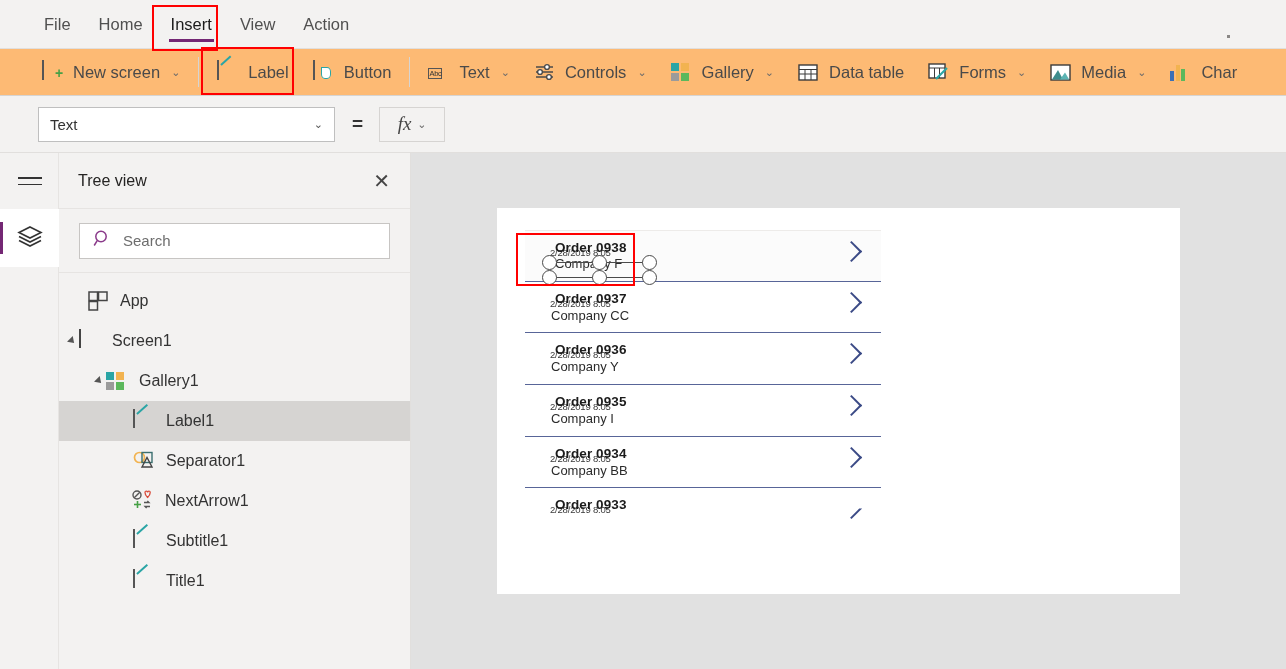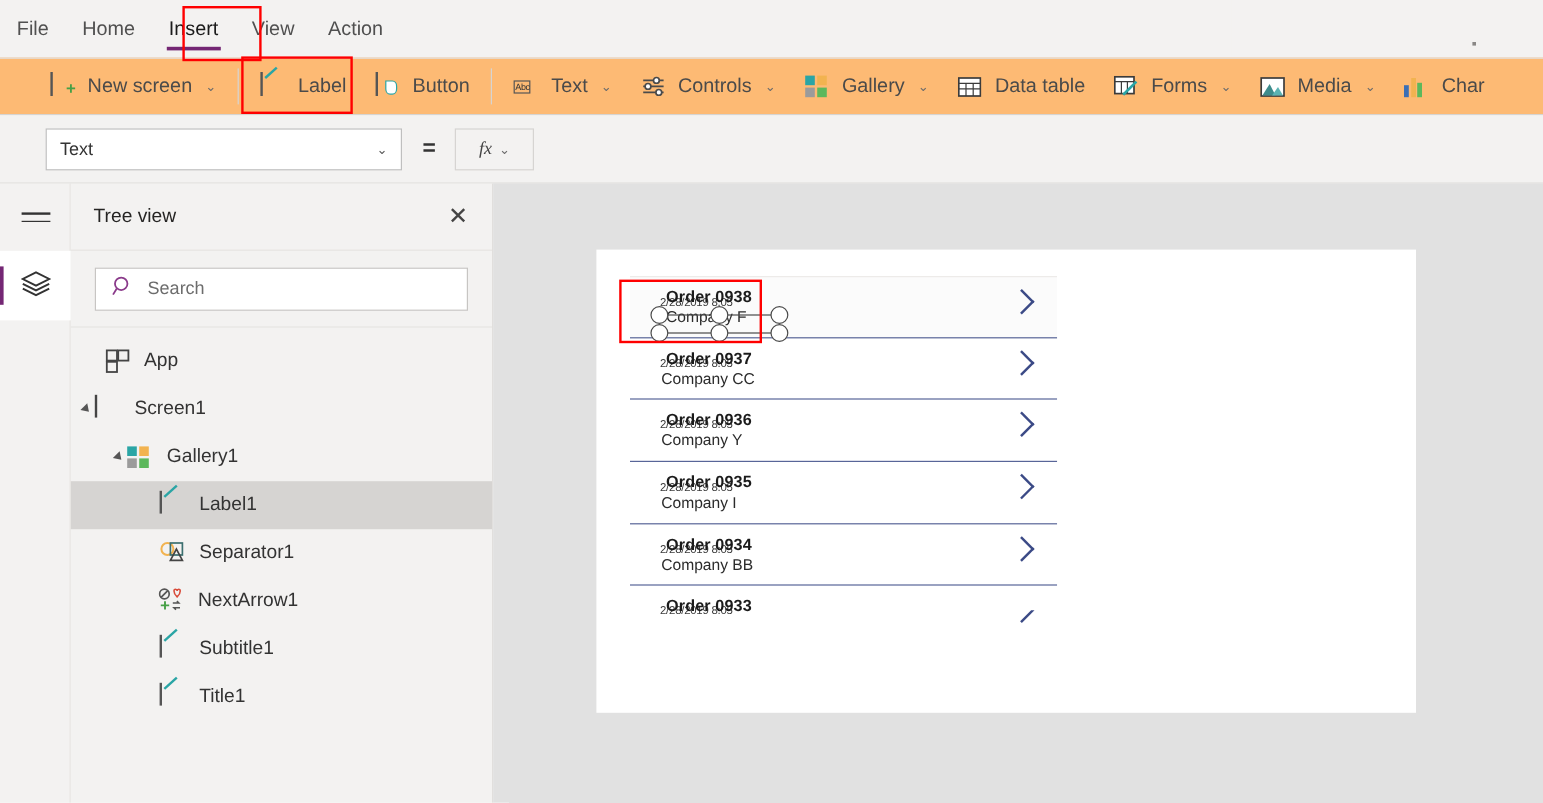--- a/index.html
+++ b/index.html
@@ -8,21 +8,21 @@
     width: 1286px; height: 669px;
     overflow: hidden;
     font-family: "Liberation Sans", sans-serif;
     background: #ffffff;
   }
   #app { position: relative; width: 1286px; height: 669px; background: #f3f2f1; }
 
   
   .menubar {
     position: absolute; left: 0; top: 0; width: 1026px; height: 48px;
-    background: #f3f2f1; display: flex; align-items: center; 
+    background: #f3f2f1; display: flex; align-items: center; padding-left: 30px;
   }
   .menu-item {
     font-size: 16.5px; color: #505050; padding: 4px 14px; cursor: default;
     position: relative; white-space: nowrap;
   }
   .menu-item.active { color: #1b1b1b; font-weight: normal; }
   .menu-underline {
     position: absolute; left: 12px; right: 12px; bottom: -4px; height: 3px;
     background: #742774;
   }
@@ -81,21 +81,21 @@
     margin-left: 38px; width: 297px; height: 35px; background: #fff;
     border: 1px solid #bfbfbf; display: flex; align-items: center;
     justify-content: space-between; padding: 0 11px; font-size: 15px; color: #333;
   }
   .prop-caret { font-size: 11px; color: #555; }
   .eq { margin: 0 16px 0 17px; font-size: 19px; color: #333; font-weight: bold; }
   .fx-btn {
     width: 66px; height: 35px; background: #f3f2f1; border: 1px solid #d6d4d2;
     display: flex; align-items: center; justify-content: center; gap: 4px;
   }
-  .fx-glyph { font-family: "Liberation Serif", serif; font-style: italic; font-size: 15px; color: #444; }
+  .fx-glyph { font-family: "Liberation Serif", serif; font-style: italic; font-size: 19px; color: #444; }
   .fx-input {
     flex: 1; height: 35px; background: #fff; border: 1px solid #d6d4d2; border-left: none;
     display: flex; align-items: center; padding-left: 14px;
     font-family: "DejaVu Sans Mono", monospace; font-size: 14.5px; letter-spacing: 0.2px;
   }
   .tok-item { color: #c13b82; }
   .tok-plain { color: #3b3b3b; }
 
   
   .rail {

